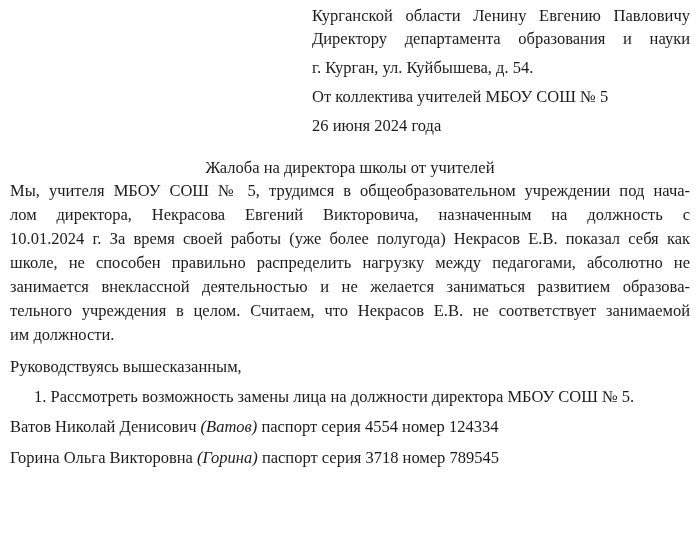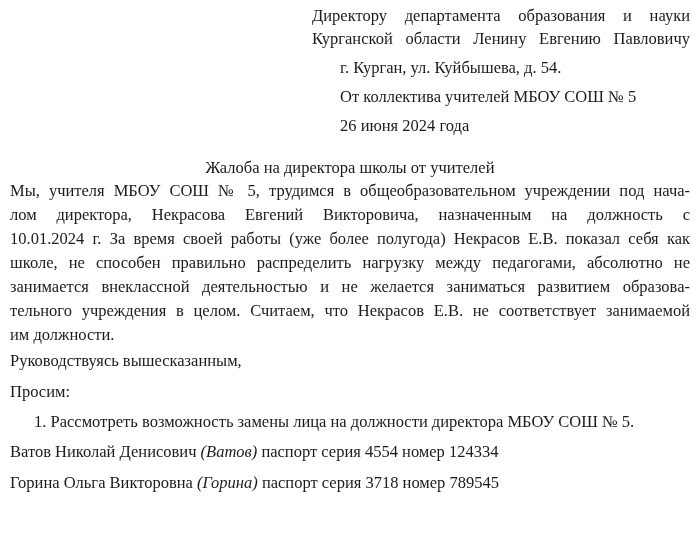--- a/index.html
+++ b/index.html
@@ -11,59 +11,58 @@
     padding: 4px 10px;
     background: #ffffff;
     color: #1b1b1b;
     font-family: "Liberation Serif", "DejaVu Serif", serif;
     font-size: 16.5px;
     overflow: hidden;
   }
   .header-block { width: 378px; margin-left: auto; }
   .jline { text-align: justify; text-align-last: justify; }
   .recipient-line { line-height: 23px; }
-  .hline { line-height: 23px; margin-top: 6px; margin-left: 28px; }
+  .hline { line-height: 23px; margin-top: 6px; }
   .title { text-align: center; line-height: 23px; margin-top: 19px; }
   .body-block { }
   .body-line { line-height: 24px; }
-  .closing { line-height: 24px; margin-top: 2px; }
+  .closing { line-height: 24px; margin-top: 8px; }
   .prosim { line-height: 24px; margin-top: 7px; }
   .request { line-height: 24px; margin-top: 6px; padding-left: 24px; }
   .sig { line-height: 24px; margin-top: 6px; }
   .sig + .sig { margin-top: 7px; }
   .sig i { font-style: italic; text-align: center; }
 </style>
 </head>
 <body>
 
 <div class="page">
 
   <div class="header-block">
+    <div class="recipient-line jline">Курганской области Ленину Евгению Павловичу</div>
     <div class="recipient-line jline">Директору департамента образования и науки</div>
-    <div class="recipient-line jline">Курганской области Ленину Евгению Павловичу</div>
     <div class="hline">г. Курган, ул. Куйбышева, д. 54.</div>
     <div class="hline">От коллектива учителей МБОУ СОШ № 5</div>
     <div class="hline">26 июня 2024 года</div>
   </div>
 
   <div class="title">Жалоба на директора школы от учителей</div>
 
   <div class="body-block">
     <div class="body-line jline">Мы, учителя МБОУ СОШ № 5, трудимся в общеобразовательном учреждении под нача-</div>
     <div class="body-line jline">лом директора, Некрасова Евгений Викторовича, назначенным на должность с</div>
     <div class="body-line jline">10.01.2024 г. За время своей работы (уже более полугода) Некрасов Е.В. показал себя как</div>
     <div class="body-line jline">школе, не способен правильно распределить нагрузку между педагогами, абсолютно не</div>
     <div class="body-line jline">занимается внеклассной деятельностью и не желается заниматься развитием образова-</div>
     <div class="body-line jline">тельного учреждения в целом. Считаем, что Некрасов Е.В. не соответствует занимаемой</div>
     <div class="body-line">им должности.</div>
   </div>
 
   <div class="closing">Руководствуясь вышесказанным,</div>
 
-  <div class="prosim">Просим:</div>
 
   <div class="request">1. Рассмотреть возможность замены лица на должности директора МБОУ СОШ № 5.</div>
 
   <div class="sig"><span>Ватов Николай Денисович</span> <i>(Ватов)</i> <span>паспорт серия 4554 номер 124334</span></div>
 
   <div class="sig"><span>Горина Ольга Викторовна</span> <i>(Горина)</i> <span>паспорт серия 3718 номер 789545</span></div>
 
 
 </div>
 

